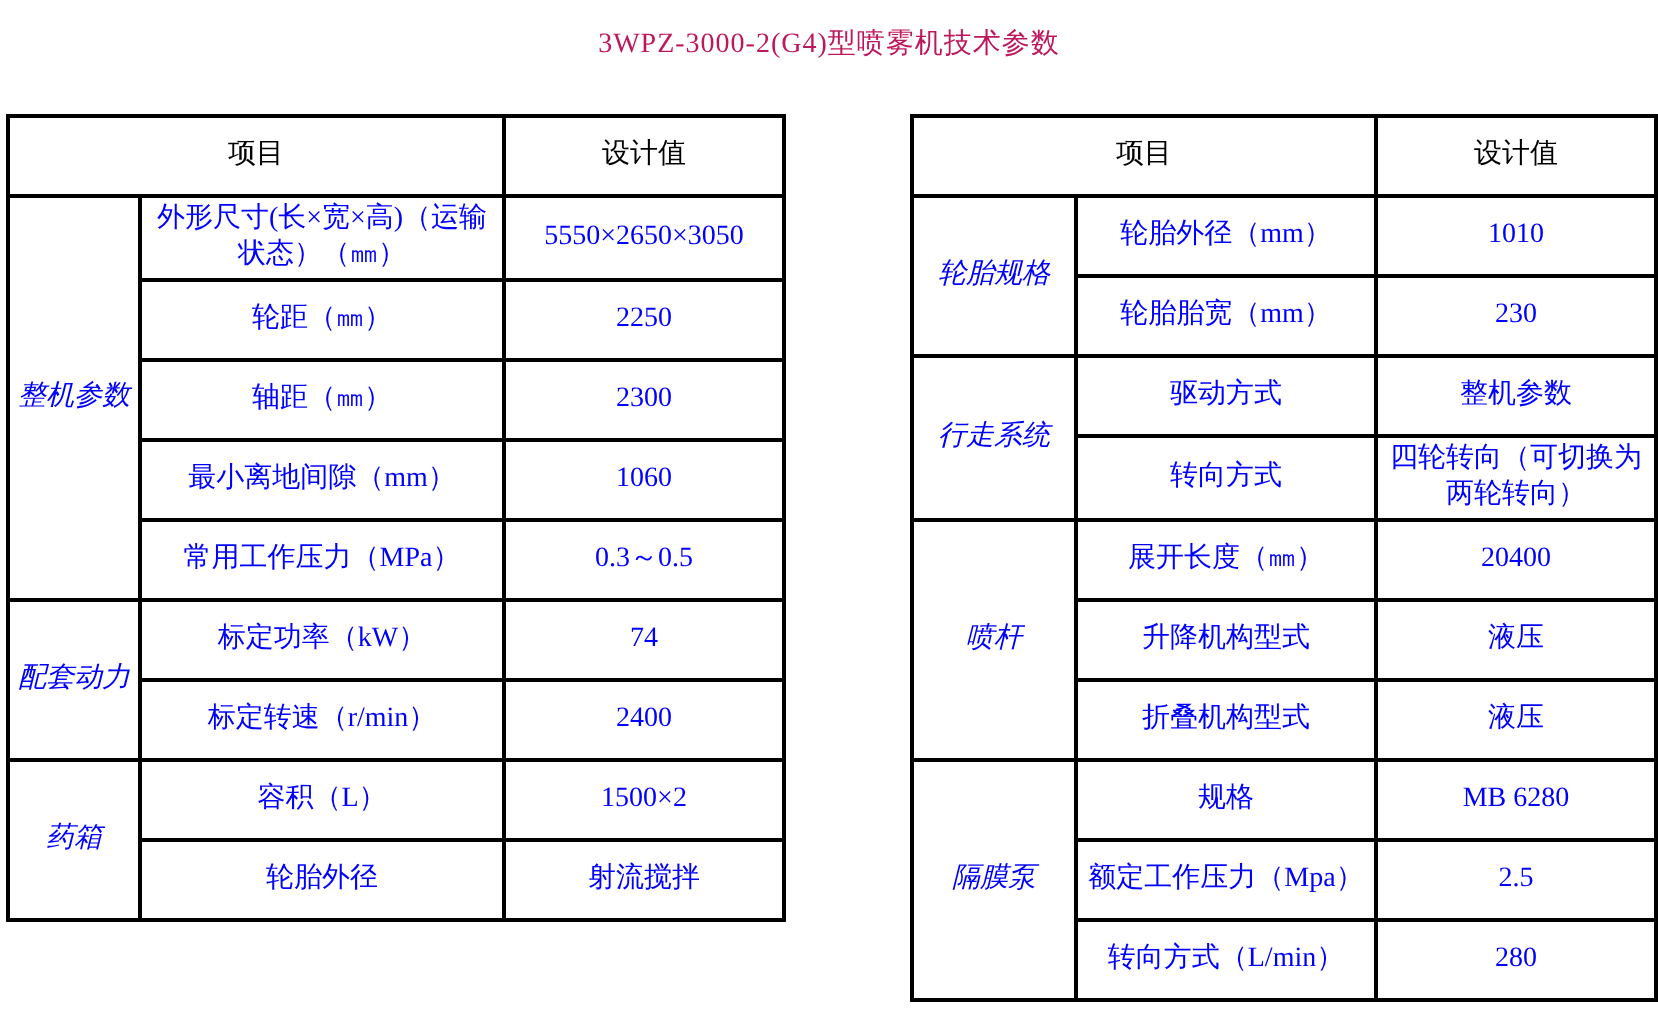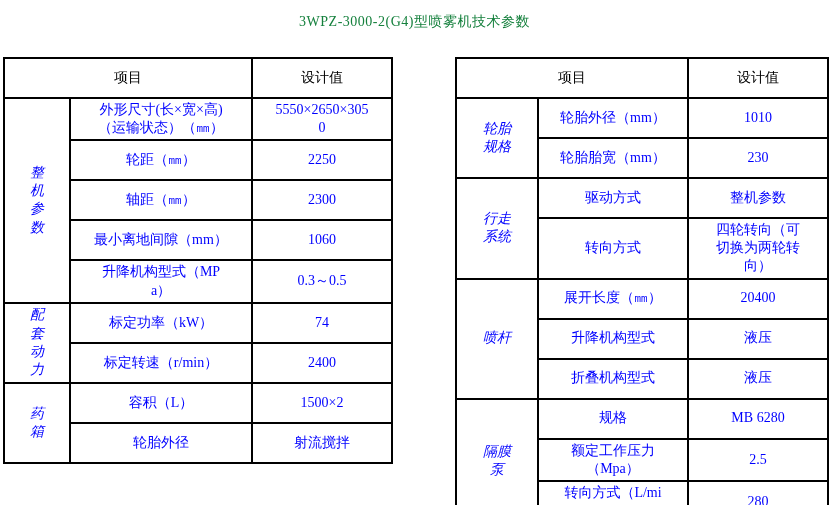--- a/index.html
+++ b/index.html
@@ -9,36 +9,36 @@
     font-family: "Liberation Serif", "DejaVu Sans", serif;
     overflow: hidden;
     position: relative;
   }
   .title {
     position: absolute;
     top: 13px; left: 0;
     width: 829px;
     text-align: center;
     font-size: 14px;
-    color: #15803d;
+    color: #be185d;
     letter-spacing: 0.5px;
   }
   table.spec {
     position: absolute;
     border-collapse: collapse;
     table-layout: fixed;
     background: #ffffff;
   }
   table.spec td {
     border: 2px solid #000000;
     text-align: center;
     vertical-align: middle;
     font-size: 14px;
     line-height: 1.3;
-    padding: 2px 21px;
+    padding: 2px 3px;
     overflow: hidden;
     word-break: break-all;
   }
   table.spec tr { height: 40px; }
   td.hdr   { color: #000000; }
   td.grp   { color: #0000ff; font-style: italic; }
   td.item  { color: #0000ff; }
   td.val   { color: #0000ff; font-family: Liberation Serif, serif; }
   #left-table  { left: 3px;  top: 57px; width: 388px; }
   #right-table { left: 455px; top: 57px; width: 372px; }
@@ -70,21 +70,21 @@
   </tr>
   <tr>
     <td class="item">轴距（㎜）</td>
     <td class="val">2300</td>
   </tr>
   <tr>
     <td class="item">最小离地间隙（mm）</td>
     <td class="val">1060</td>
   </tr>
   <tr>
-    <td class="item">升降机构型式（MPa）</td>
+    <td class="item">常用工作压力（MPa）</td>
     <td class="val">0.3～0.5</td>
   </tr>
   <tr>
     <td class="grp" rowspan="2">配套动力</td>
     <td class="item">标定功率（kW）</td>
     <td class="val">74</td>
   </tr>
   <tr>
     <td class="item">标定转速（r/min）</td>
     <td class="val">2400</td>

